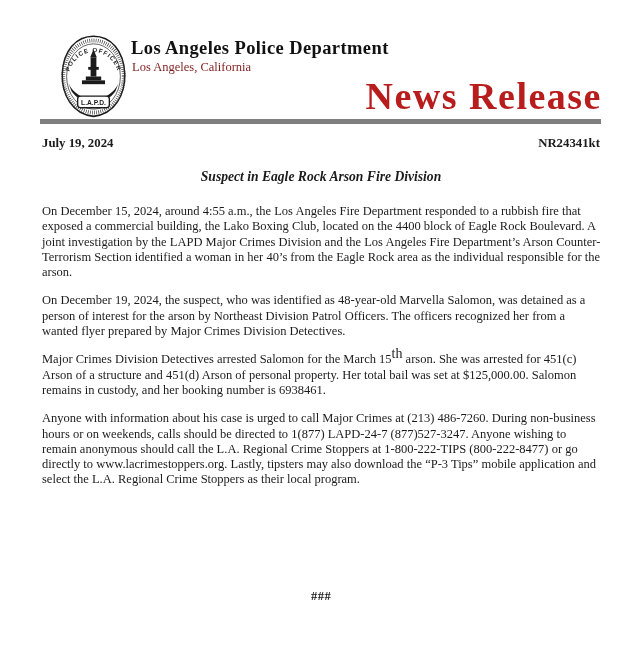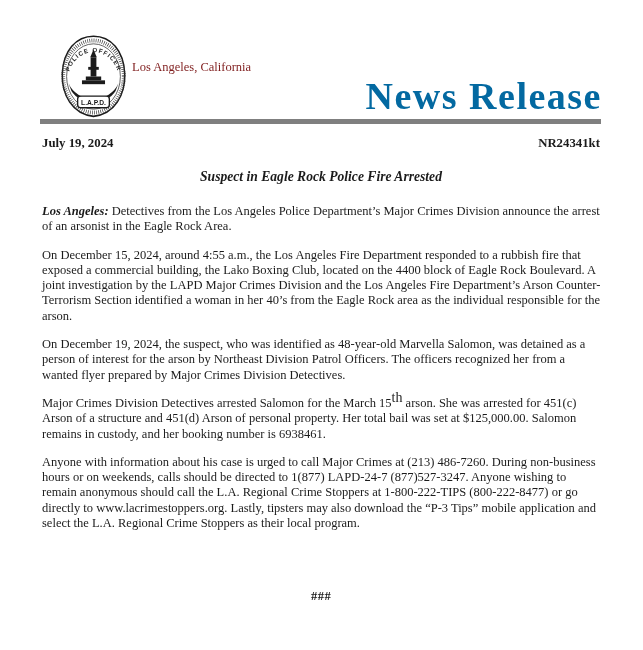--- a/index.html
+++ b/index.html
@@ -42,21 +42,21 @@
     color: #7f1d1d;
     white-space: nowrap;
   }
   .banner-title {
     position: absolute;
     right: 41px;
     top: 74px;
     font-size: 38px;
     font-weight: bold;
     letter-spacing: 1.5px;
-    color: #0369a1;
+    color: #b91c1c;
     white-space: nowrap;
   }
   .divider {
     position: absolute;
     left: 40px;
     top: 119px;
     width: 561px;
     height: 5px;
     background: #7f7f7f;
   }
@@ -154,33 +154,33 @@
       <path d="M 12 50 A 28 26 0 0 0 64 50 L 61 58 A 26 22 0 0 1 15 58 Z" fill="#1b1b1b"></path>
       <text font-size="4.4" font-weight="bold" fill="#ffffff" letter-spacing="0.4">
         <textPath href="#ribArc" startOffset="50%" text-anchor="middle">LOS ANGELES POLICE</textPath>
       </text>
 
       <rect x="21.5" y="63.5" width="33" height="12" rx="3" fill="#ffffff" stroke="#1b1b1b" stroke-width="1.4"></rect>
       <text x="38" y="72.5" text-anchor="middle" font-size="7" font-weight="bold" fill="#1b1b1b">L.A.P.D.</text>
     </svg>
   </div>
 
+  <div class="org-name">Los Angeles Police Department</div>
   <div class="org-loc">Los Angeles, California</div>
   <div class="banner-title">News Release</div>
   <div class="divider"></div>
 
   <div class="meta-row">
     <span>July 19, 2024</span>
     <span>NR24341kt</span>
   </div>
 
-  <h1 class="headline">Suspect in Eagle Rock Police Fire Arrested</h1>
+  <h1 class="headline">Suspect in Eagle Rock Arson Fire Division</h1>
 
   <div class="body-text">
-    <p><span class="lead-in">Los Angeles:</span><span> Detectives from the Los Angeles Police Department’s Major Crimes Division announce the arrest of an arsonist in the Eagle Rock Area.</span></p>
     <p>On December 15, 2024, around 4:55 a.m., the Los Angeles Fire Department responded to a rubbish fire that exposed a commercial building, the Lako Boxing Club, located on the 4400 block of Eagle Rock Boulevard.  A joint investigation by the LAPD Major Crimes Division and the Los Angeles Fire Department’s Arson Counter-Terrorism Section identified a woman in her 40’s from the Eagle Rock area as the individual responsible for the arson.</p>
     <p>On December 19, 2024, the suspect, who was identified as 48-year-old Marvella Salomon, was detained as a person of interest for the arson by Northeast Division Patrol Officers. The officers recognized her from a wanted flyer prepared by Major Crimes Division Detectives.</p>
     <p><span>Major Crimes Division Detectives arrested Salomon for the March 15</span><sup class="ord">th</sup><span> arson. She was arrested for 451(c) Arson of a structure and 451(d) Arson of personal property.  Her total bail was set at $125,000.00.  Salomon remains in custody, and her booking number is 6938461.</span></p>
     <p>Anyone with information about his case is urged to call Major Crimes at (213) 486-7260. During non-business hours or on weekends, calls should be directed to 1(877) LAPD-24-7 (877)527-3247. Anyone wishing to remain anonymous should call the L.A. Regional Crime Stoppers at 1-800-222-TIPS (800-222-8477) or go directly to www.lacrimestoppers.org. Lastly, tipsters may also download the “P-3 Tips” mobile application and select the L.A. Regional Crime Stoppers as their local program.</p>
   </div>
 
   <div class="end-mark">###</div>
 
 </div>
 

